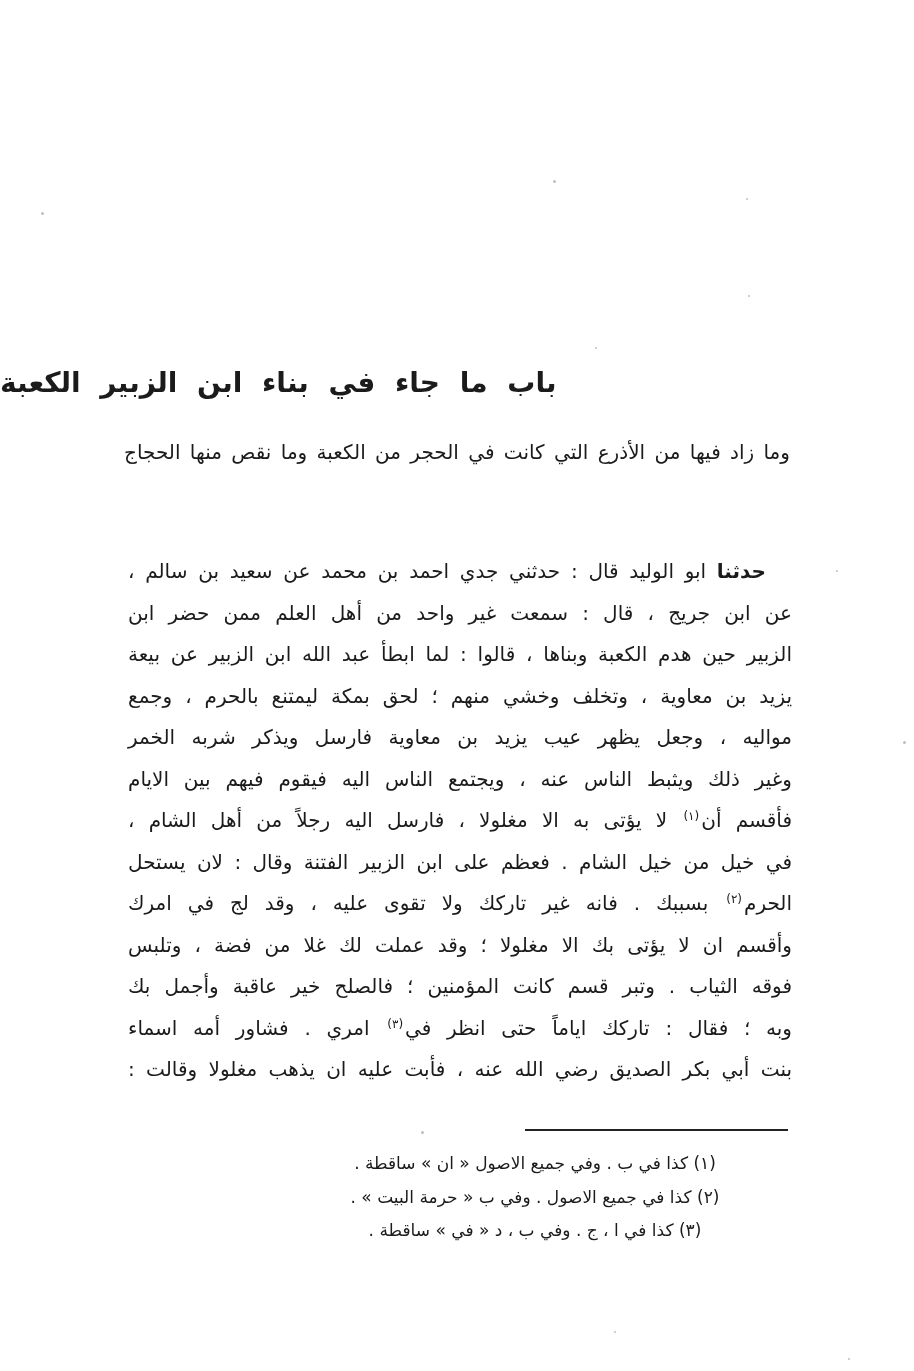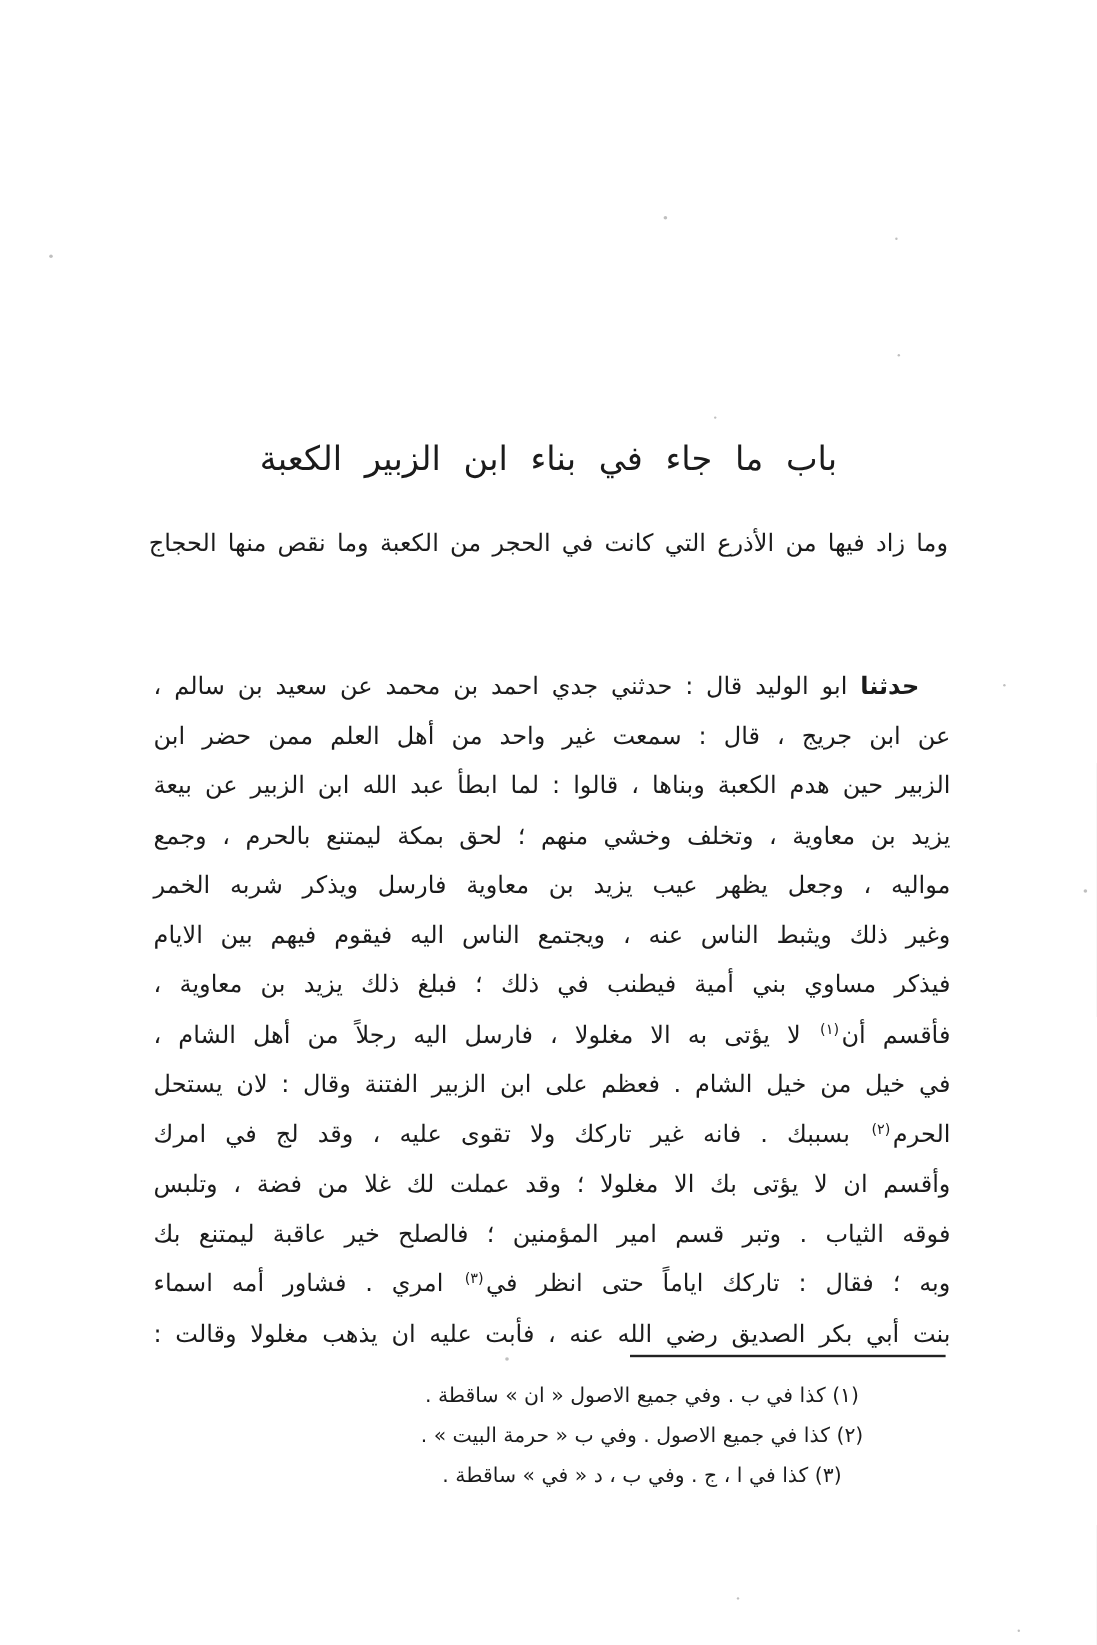--- a/index.html
+++ b/index.html
@@ -16,23 +16,23 @@
     overflow: hidden;
     direction: rtl;
     font-family: "DejaVu Sans", sans-serif;
     color: #1b1b1b;
   }
   .chapter-title {
     position: absolute;
     top: 366px;
     right: 0;
     left: 0;
-    text-align: center;
+    text-align: left;
     font-size: 28px;
-    font-weight: normal;
+    font-weight: bold;
     word-spacing: 10px;
     letter-spacing: 0.5px;
     white-space: nowrap;
   }
   .chapter-subtitle {
     position: absolute;
     top: 440px;
     right: 124px;
     width: 666px;
     font-size: 20px;
@@ -107,26 +107,25 @@
 
   <div class="chapter-subtitle">وما زاد فيها من الأذرع التي كانت في الحجر من الكعبة وما نقص منها الحجاج</div>
 
   <div class="body-text">
       <div class="bline indent"><span class="bold">حدثنا</span><span> ابو الوليد قال : حدثني جدي احمد بن محمد عن سعيد بن سالم ،</span></div>
       <div class="bline"><span>عن ابن جريج ، قال : سمعت غير واحد من أهل العلم ممن حضر ابن</span></div>
       <div class="bline"><span>الزبير حين هدم الكعبة وبناها ، قالوا : لما ابطأ عبد الله ابن الزبير عن بيعة</span></div>
       <div class="bline"><span>يزيد بن معاوية ، وتخلف وخشي منهم ؛ لحق بمكة ليمتنع بالحرم ، وجمع</span></div>
       <div class="bline"><span>مواليه ، وجعل يظهر عيب يزيد بن معاوية فارسل ويذكر شربه الخمر</span></div>
       <div class="bline"><span>وغير ذلك ويثبط الناس عنه ، ويجتمع الناس اليه فيقوم فيهم بين الايام</span></div>
-      <div class="bline"><span>فيذكر مساوي بني أمية فيطنب في ذلك ؛ فبلغ ذلك يزيد بن معاوية ،</span></div>
       <div class="bline"><span>فأقسم أن</span><span class="sup">(١)</span><span> لا يؤتى به الا مغلولا ، فارسل اليه رجلاً من أهل الشام ،</span></div>
       <div class="bline"><span>في خيل من خيل الشام . فعظم على ابن الزبير الفتنة وقال : لان يستحل</span></div>
       <div class="bline"><span>الحرم</span><span class="sup">(٢)</span><span> بسببك . فانه غير تاركك ولا تقوى عليه ، وقد لج في امرك</span></div>
       <div class="bline"><span>وأقسم ان لا يؤتى بك الا مغلولا ؛ وقد عملت لك غلا من فضة ، وتلبس</span></div>
-      <div class="bline"><span>فوقه الثياب . وتبر قسم امير المؤمنين ؛ فالصلح خير عاقبة ليمتنع بك</span></div>
+      <div class="bline"><span>فوقه الثياب . وتبر قسم كانت المؤمنين ؛ فالصلح خير عاقبة وأجمل بك</span></div>
       <div class="bline"><span>وبه ؛ فقال : تاركك اياماً حتى انظر في</span><span class="sup">(٣)</span><span> امري . فشاور أمه اسماء</span></div>
       <div class="bline"><span>بنت أبي بكر الصديق رضي الله عنه ، فأبت عليه ان يذهب مغلولا وقالت :</span></div>
     </div>
 
   <div class="footnote-separator"></div>
 
   <div class="footnotes">
     <div class="footnote-line">(١) كذا في ب . وفي جميع الاصول « ان » ساقطة .</div>
     <div class="footnote-line">(٢) كذا في جميع الاصول . وفي ب « حرمة البيت » .</div>
     <div class="footnote-line">(٣) كذا في ا ، ج . وفي ب ، د « في » ساقطة .</div>

